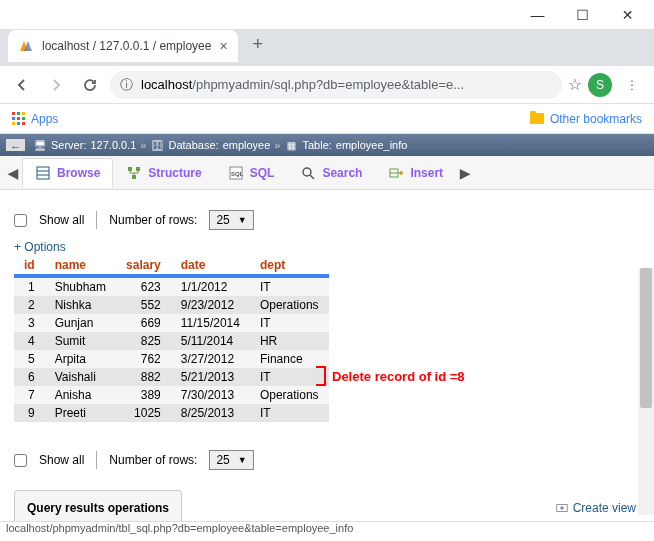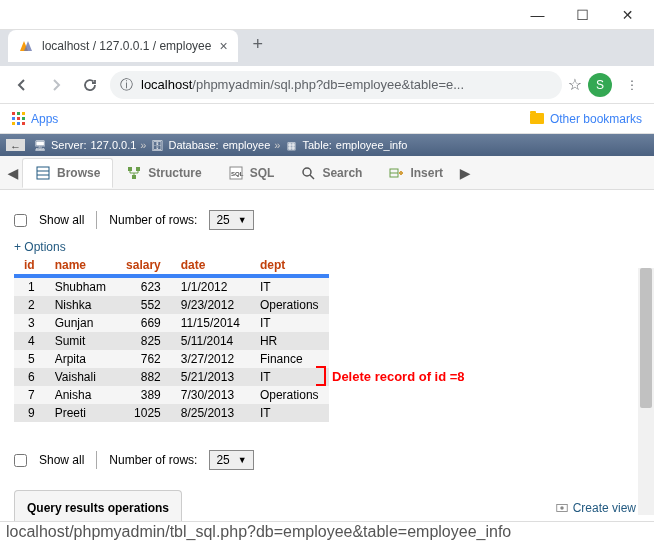--- a/index.html
+++ b/index.html
@@ -27,21 +27,21 @@
 .folder-ico { width: 14px; height: 11px; background: #fbbc04; border-radius: 1px; display: inline-block; margin-right: 6px; position: relative; }
 .folder-ico::before { content: ''; position: absolute; top: -2px; left: 0; width: 6px; height: 2px; background: #fbbc04; border-radius: 1px 1px 0 0; }
 
 
 .content { position: relative; }
 .breadcrumb { background: linear-gradient(#6a7f9c, #4b6180); color: #fff; height: 22px; display: flex; align-items: center; padding: 0 6px; font-size: 11px; gap: 4px; }
 .breadcrumb a { color: #fff; }
 .bc-arrow { color: #ccc; }
 .sm-ico { width: 14px; height: 14px; display: inline-flex; align-items: center; justify-content: center; font-size: 10px; }
 .nav-tabs { height: 34px; background: #f6f6f6; border-bottom: 1px solid #ddd; display: flex; align-items: center; padding: 0 4px; }
-.nav-tab { height: 30px; padding: 0 12px; display: flex; align-items: center; gap: 6px; font-size: 12px; color: #737373; font-weight: bold; border: 1px solid transparent; }
+.nav-tab { height: 30px; padding: 0 12px; display: flex; align-items: center; gap: 6px; font-size: 12px; color: #8b5cf6; font-weight: bold; border: 1px solid transparent; }
 .nav-tab.active { background: #fff; border: 1px solid #ddd; border-bottom: 1px solid #fff; border-radius: 3px 3px 0 0; }
 .tab-arrow { width: 18px; display: flex; align-items: center; justify-content: center; color: #555; font-size: 14px; }
 .ico { width: 16px; height: 16px; }
 
 .page-body { padding: 10px 14px; background: #fff; font-size: 12px; }
 .row-controls { display: flex; align-items: center; gap: 12px; margin: 10px 0; }
 .divider { width: 1px; height: 18px; background: #aaa; }
 .select-box { border: 1px solid #888; padding: 2px 6px; display: flex; align-items: center; gap: 8px; background: #efefef; }
 .options-link { color: #235a81; margin: 8px 0 2px; }
 
@@ -51,21 +51,21 @@
 table.data tr.odd td { background: #f5f5f5; }
 table.data tr.ev td { background: #e5e5e5; }
 .r { text-align: right; }
 
 .annotation { position: absolute; color: #ff0000; font-weight: bold; font-size: 13px; display: flex; align-items: center; }
 .bracket { border-right: 2px solid #ff0000; border-top: 2px solid #ff0000; border-bottom: 2px solid #ff0000; width: 10px; height: 20px; margin-right: 6px; }
 
 .query-ops { margin-top: 20px; }
 .query-tab { display: inline-block; border: 1px solid #ccc; border-bottom: none; border-radius: 4px 4px 0 0; padding: 10px 12px; background: #f5f5f5; font-weight: bold; }
 
-.status-bar { position: absolute; bottom: 0; left: 0; right: 0; height: 20px; background: #fff; border-top: 1px solid #ddd; display: flex; align-items: flex-end; padding: 0 6px; font-size: 16px; color: #555; }
+.status-bar { position: absolute; bottom: 0; left: 0; right: 0; height: 20px; background: #fff; border-top: 1px solid #ddd; display: flex; align-items: flex-start; padding: 0 6px; font-size: 11px; color: #555; }
 .create-view { position: absolute; bottom: 20px; right: 18px; color: #235a81; font-size: 12px; display: flex; align-items: center; gap: 4px; }
 .scrollbar { position: absolute; right: 0; top: 134px; bottom: 20px; width: 16px; background: #f1f1f1; }
 .thumb { position: absolute; top: 0; left: 2px; right: 2px; height: 140px; background: #c1c1c1; border-radius: 2px; }
 </style>
 </head>
 <body>
 
 <div class="title-bar">
   <div class="win-btn">—</div>
   <div class="win-btn">☐</div>

